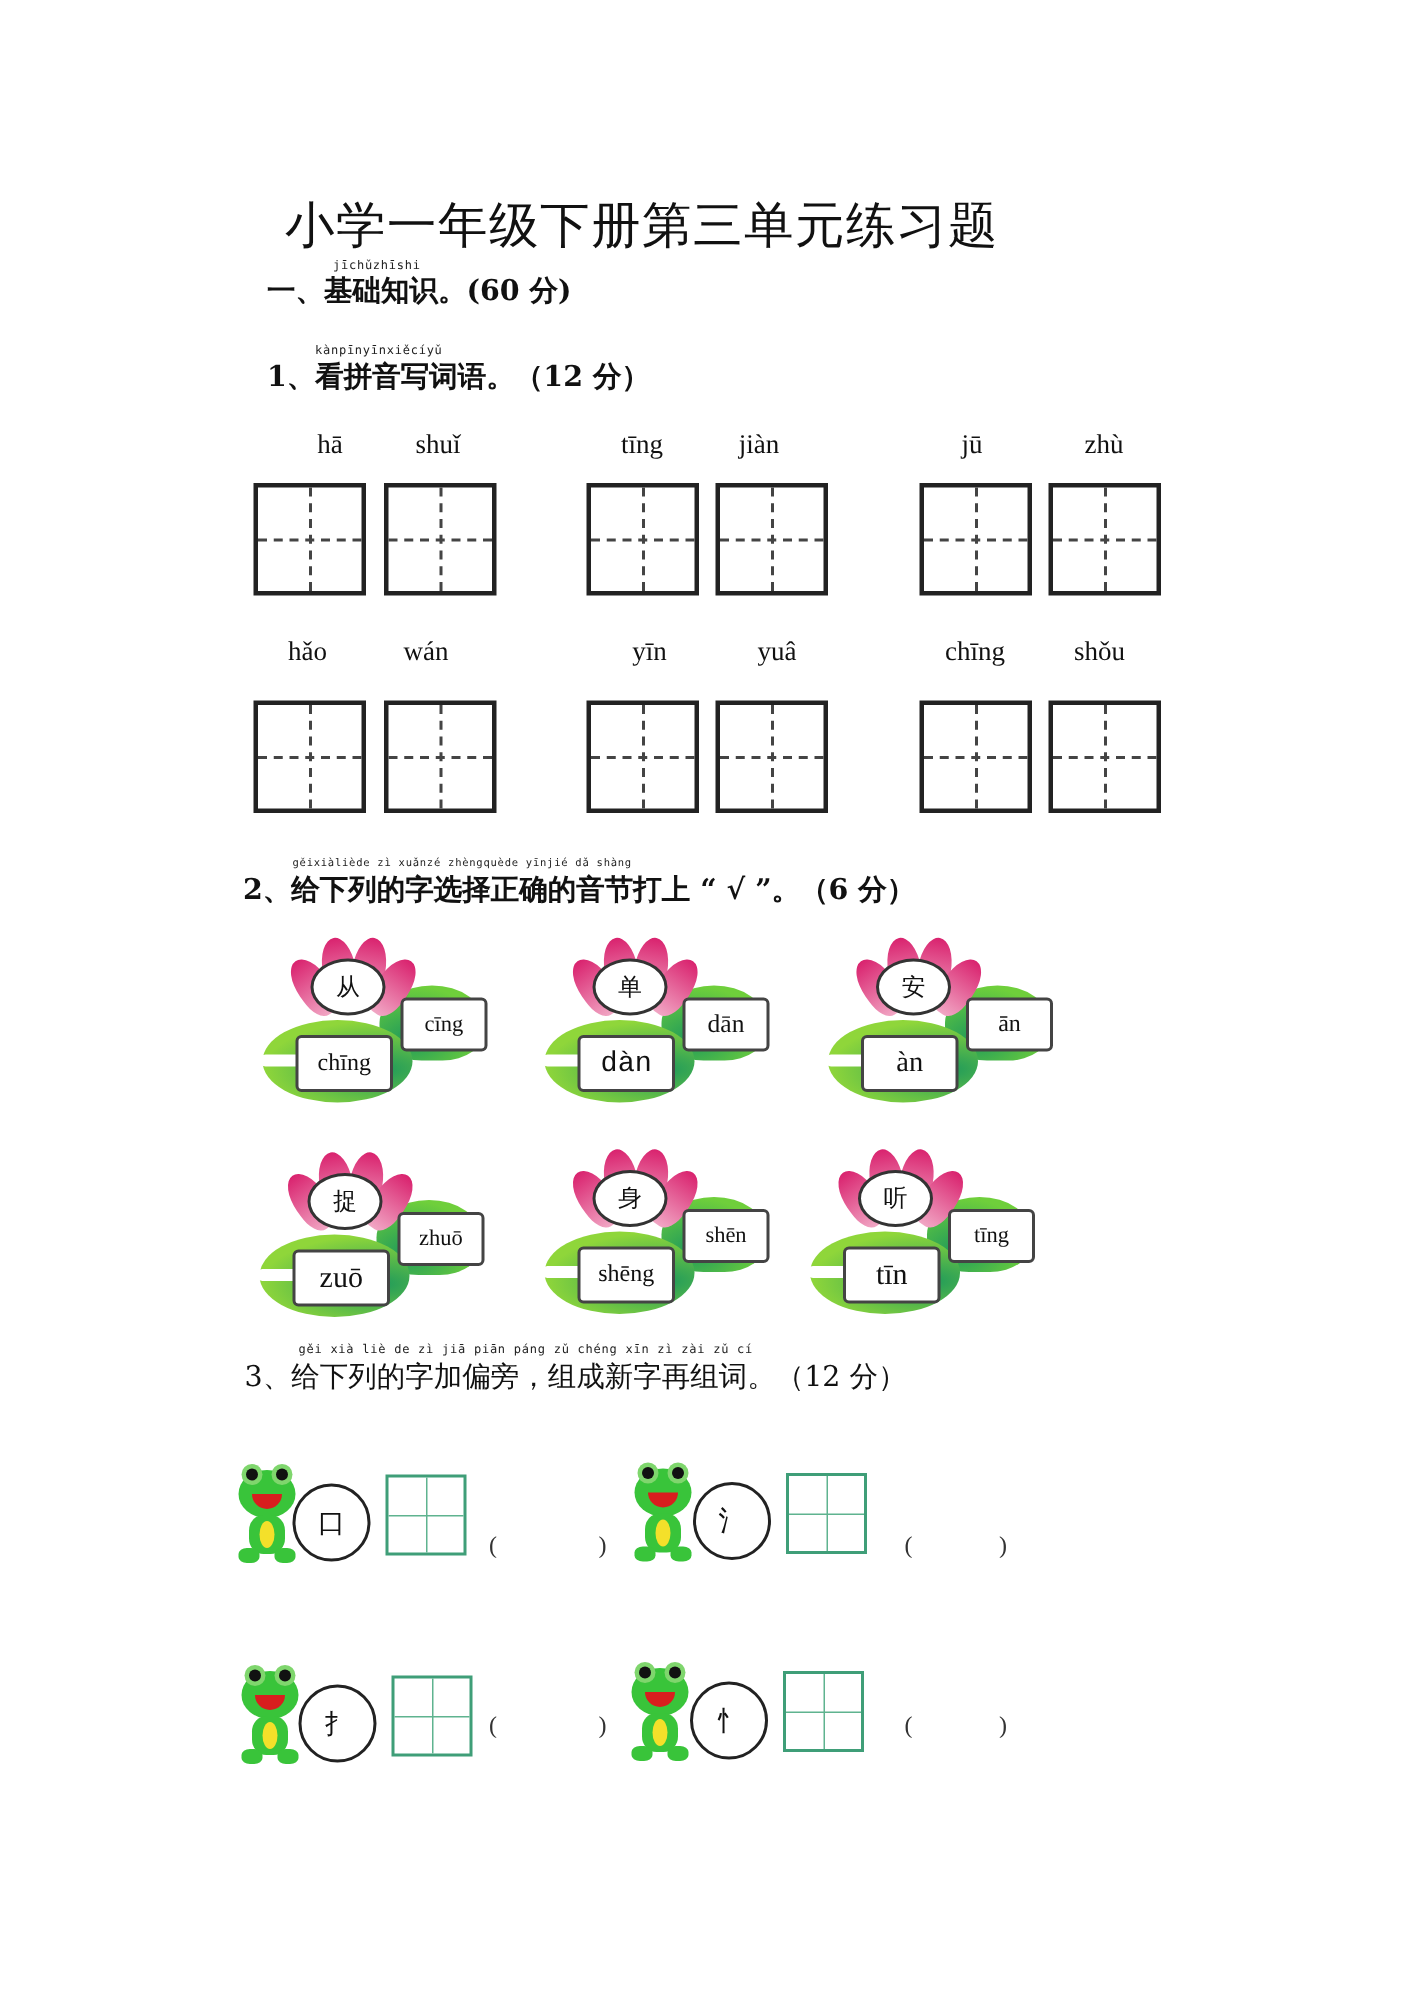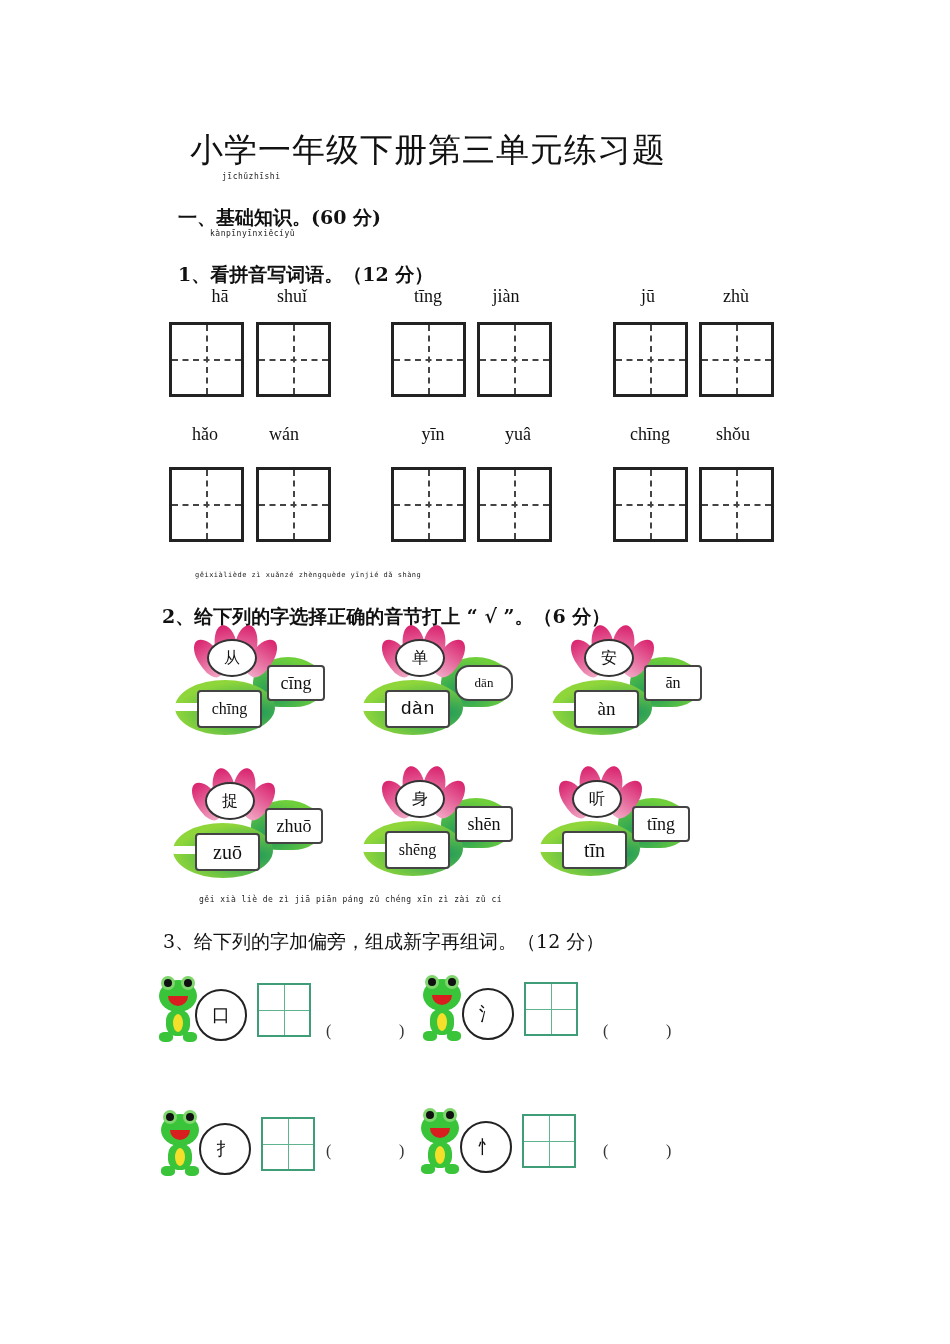--- a/index.html
+++ b/index.html
@@ -2,40 +2,40 @@
 <html><head>
 <meta charset="utf-8">
 <style>
   html, body { margin:0; padding:0; background:#ffffff; }
   body { width:950px; height:1344px; position:relative; overflow:hidden;
          font-family:"DejaVu Serif", "Liberation Serif", serif; color:#111; }
   .abs { position:absolute; }
   .title { left:190px; top:128px; font-size:33px; letter-spacing:1px; white-space:nowrap;
            font-family:"DejaVu Sans", sans-serif; font-weight:normal; }
   .ruby { font-size:8px; color:#222; white-space:nowrap; font-family:"DejaVu Sans Mono", monospace; letter-spacing:0.5px; }
-  .heading { font-size:19px; font-weight:bold; white-space:nowrap; font-family:"DejaVu Serif", serif;margin-top:24px; }
+  .heading { font-size:19px; font-weight:bold; white-space:nowrap; font-family:"DejaVu Serif", serif; }
   .py { font-size:18px; white-space:nowrap; text-align:center; width:70px; font-family:"Liberation Serif", serif; }
   .tian { position:absolute; width:75px; height:75px; border:3px solid #222; box-sizing:border-box; background:#fff; }
   .tian::before { content:""; position:absolute; left:50%; top:0; bottom:0; border-left:2px dashed #444; transform:translateX(-1px); }
   .tian::after { content:""; position:absolute; top:50%; left:0; right:0; border-top:2px dashed #444; transform:translateY(-1px); }
   
   .flower { position:absolute; width:145px; height:115px; }
   .leaf-back { position:absolute; left:78px; top:32px; width:70px; height:50px; border-radius:50% 50% 40% 40%;
                background:radial-gradient(ellipse at 30% 70%, #1f9a5a, #6fcf3b 70%); }
   .leaf-front { position:absolute; left:0px; top:55px; width:100px; height:55px; border-radius:50%;
                 background:radial-gradient(ellipse at 80% 60%, #1f9a5a, #8fd63a 70%); }
   .leaf-notch { position:absolute; left:-2px; top:78px; width:28px; height:8px; background:#fff; border-radius:4px; }
   .petals { position:absolute; left:18px; top:0px; width:80px; height:55px; }
   .petal { position:absolute; width:22px; height:42px; background:linear-gradient(#d9226e, #f1a6c4); border-radius:50% 50% 40% 40%; }
   .char-oval { position:absolute; left:32px; top:14px; width:50px; height:38px; border-radius:50%; background:#fff;
                border:2px solid #333; box-sizing:border-box; display:flex; align-items:center; justify-content:center;
                font-size:16px; font-family:"DejaVu Sans", sans-serif; }
   .py-box { position:absolute; background:#fff; border:2px solid #444; border-radius:4px; box-sizing:border-box;
             display:flex; align-items:center; justify-content:center; font-family:"Liberation Serif", serif; }
-  .box-b { left:92px; top:40px; width:58px; height:36px; font-size:18px; }
+  .box-b { left:92px; top:40px; width:58px; height:36px; font-size:15px; }
   .box-a { left:22px; top:65px; width:65px; height:38px; font-size:16px; }
   
   .frog { position:absolute; width:42px; height:70px; }
   .frog-head { position:absolute; left:2px; top:4px; width:38px; height:32px; border-radius:50%; background:#39c43a; }
   .frog-eye { position:absolute; top:0; width:14px; height:14px; border-radius:50%; background:#7fd66d; }
   .frog-eye::after { content:""; position:absolute; left:3px; top:3px; width:8px; height:8px; border-radius:50%; background:#111; }
   .frog-mouth { position:absolute; left:11px; top:20px; width:20px; height:10px; background:#d81e1e; border-radius:0 0 10px 10px; }
   .frog-body { position:absolute; left:9px; top:34px; width:24px; height:26px; border-radius:40%; background:#39c43a; }
   .frog-belly { position:absolute; left:16px; top:38px; width:10px; height:18px; border-radius:50%; background:#f4e02a; }
   .frog-leg { position:absolute; top:56px; width:14px; height:10px; background:#39c43a; border-radius:40%; }
@@ -114,21 +114,21 @@
   <div class="leaf-back"></div>
   <div class="leaf-front"></div>
   <div class="leaf-notch"></div>
   <div class="petals">
     <div class="petal" style="left:5px;top:12px;transform:rotate(-35deg);"></div>
     <div class="petal" style="left:22px;top:0px;transform:rotate(-10deg);"></div>
     <div class="petal" style="left:42px;top:0px;transform:rotate(10deg);"></div>
     <div class="petal" style="left:58px;top:12px;transform:rotate(35deg);"></div>
   </div>
   <div class="char-oval">单</div>
-  <div class="py-box box-b" style="font-size:13px;border-radius:14px;">dān</div>
+  <div class="py-box box-b" style="font-size:17px;">dān</div>
   <div class="py-box box-a" style="font-size:19px;font-family:Liberation Mono, monospace;">dàn</div>
 </div>
 
 <div class="flower" style="left:552px;top:625px;">
   <div class="leaf-back"></div>
   <div class="leaf-front"></div>
   <div class="leaf-notch"></div>
   <div class="petals">
     <div class="petal" style="left:5px;top:12px;transform:rotate(-35deg);"></div>
     <div class="petal" style="left:22px;top:0px;transform:rotate(-10deg);"></div>

